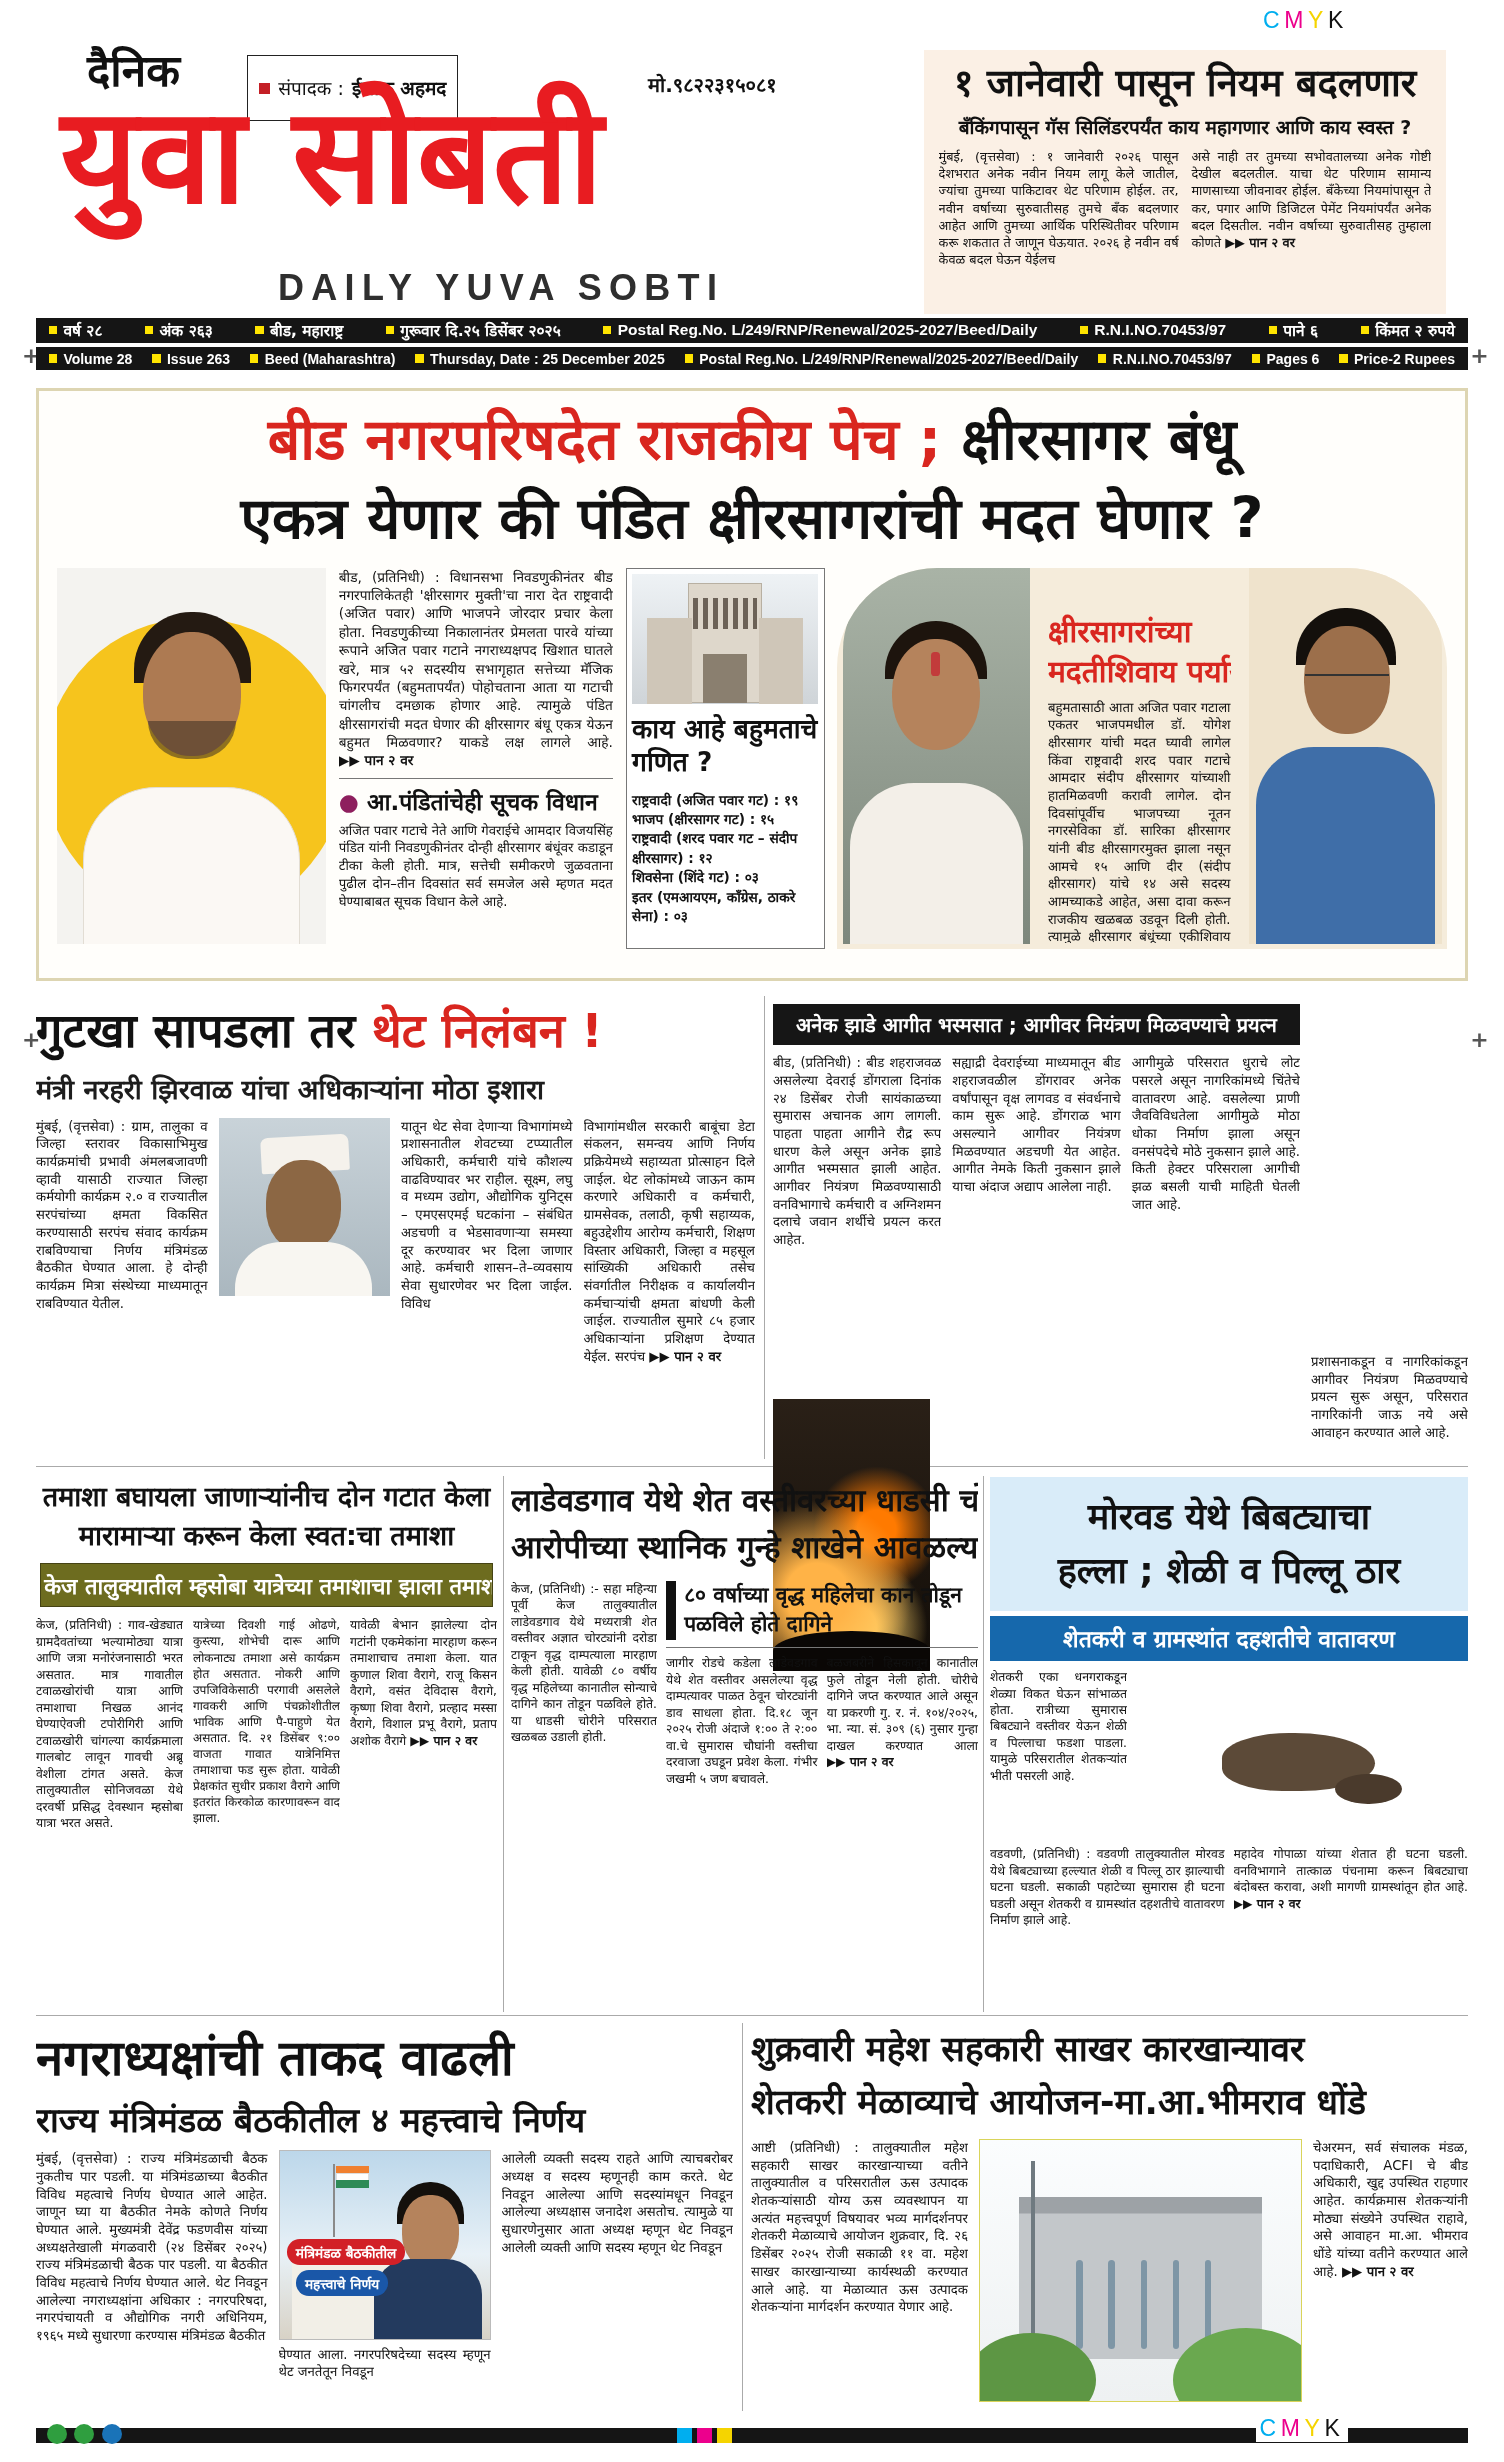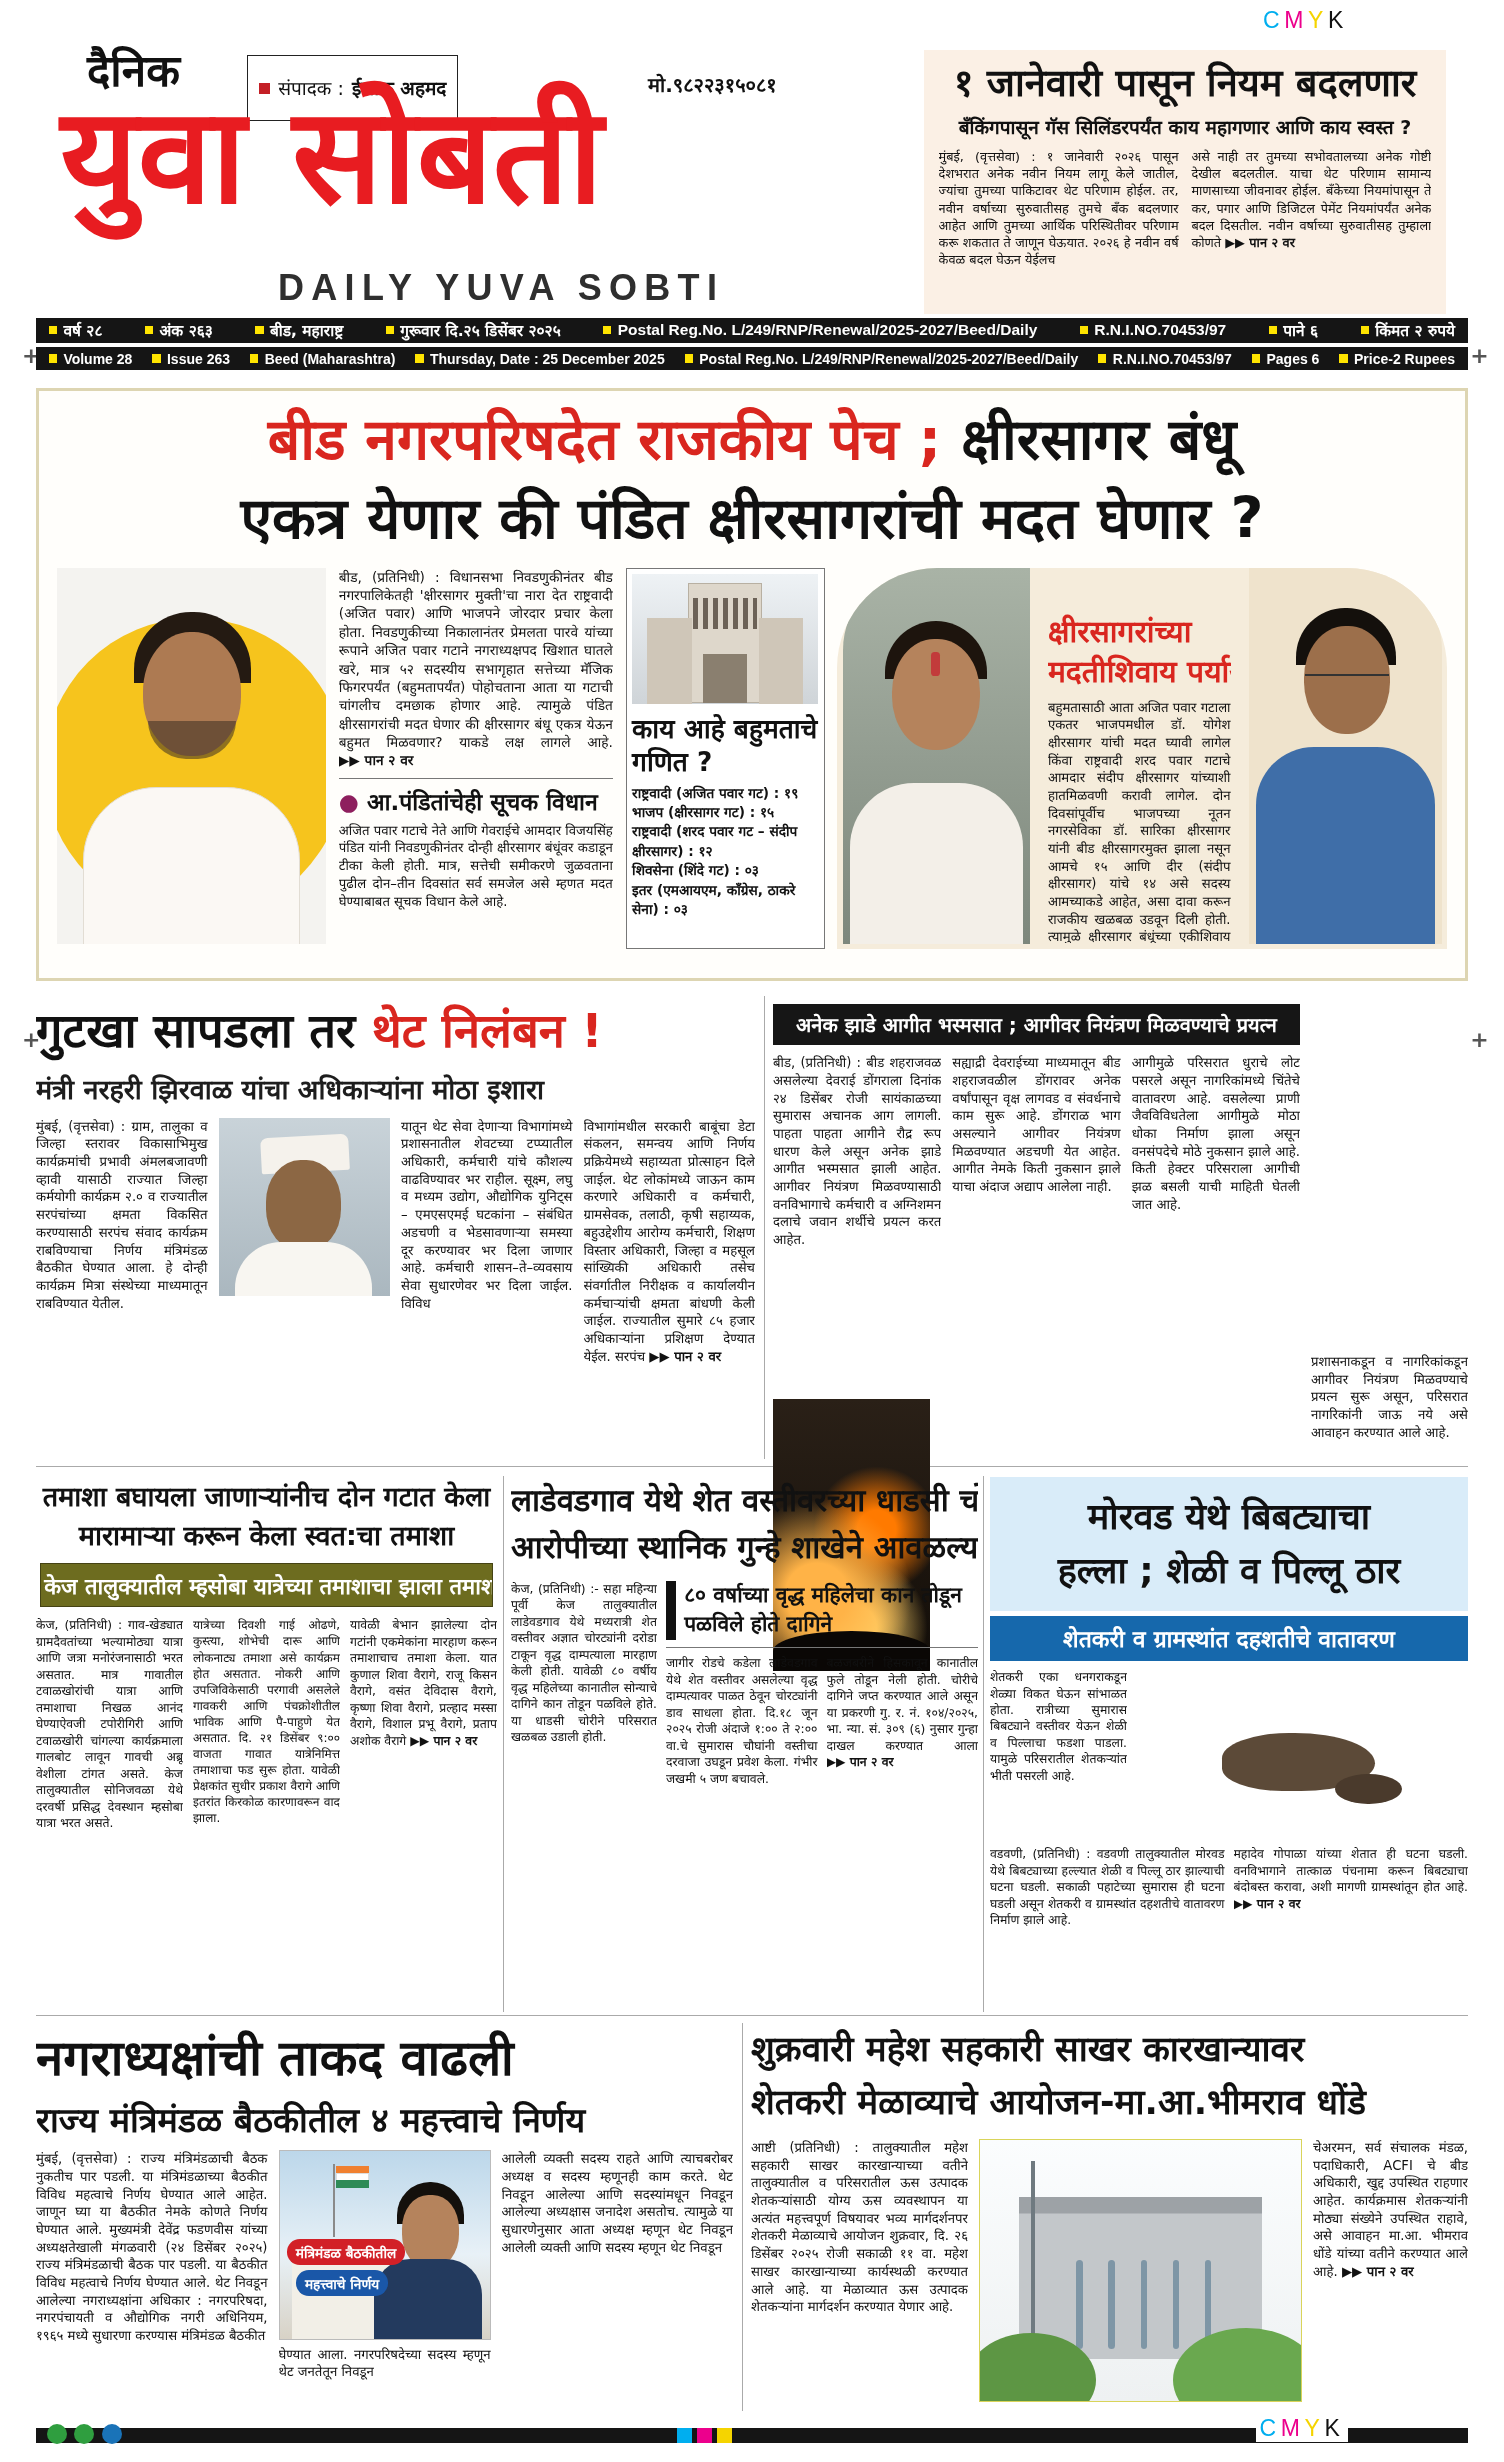--- a/index.html
+++ b/index.html
@@ -152,21 +152,21 @@
 
       <div style="width:199px;flex:none;border:1.8px solid #777;background:#fff;padding:5.5px">
         <div class="ph" style="height:130px;background:linear-gradient(#eef2f5,#cfd4d8)">
           <div class="abs" style="left:30%;top:9px;width:40%;height:120px;background:#ded7cb;border:0.9px solid #b8b0a2"></div>
           <div class="abs" style="left:8%;top:44px;width:24%;height:86px;background:#cfc6b8"></div>
           <div class="abs" style="left:68%;top:44px;width:24%;height:86px;background:#cfc6b8"></div>
           <div class="abs" style="left:33%;top:24px;width:34%;height:31px;background:repeating-linear-gradient(90deg,#6c6257 0 4.6px,#ded7cb 4.6px 10px)"></div>
           <div class="abs" style="left:38%;top:80px;width:24%;height:49px;background:#8a7f6f"></div>
         </div>
         <div class="b" style="font-size:26.4px;line-height:1.25;margin-top:7.3px">काय आहे बहुमताचे गणित ?</div>
-        <div class="b" style="font-size:13.7px;line-height:1.42;margin-top:6px">
+        <div class="b" style="font-size:13.7px;line-height:1.42;margin-top:13px">
           <div>राष्ट्रवादी (अजित पवार गट) : १९</div>
           <div>भाजप (क्षीरसागर गट) : १५</div>
           <div>राष्ट्रवादी (शरद पवार गट – संदीप क्षीरसागर) : १२</div>
           <div>शिवसेना (शिंदे गट) : ०३</div>
           <div>इतर (एमआयएम, काँग्रेस, ठाकरे सेना) : ०३</div>
         </div>
       </div>
 
       <div style="flex:1;background:#f5ecdb;border-radius:100px 100px 0 0;display:flex;gap:18px;padding:0 5.5px;overflow:hidden">
         <div class="ph" style="width:187px;height:376px;background:linear-gradient(#a9b3a6,#7d877c);flex:none;border-radius:82px 0 0 0">

